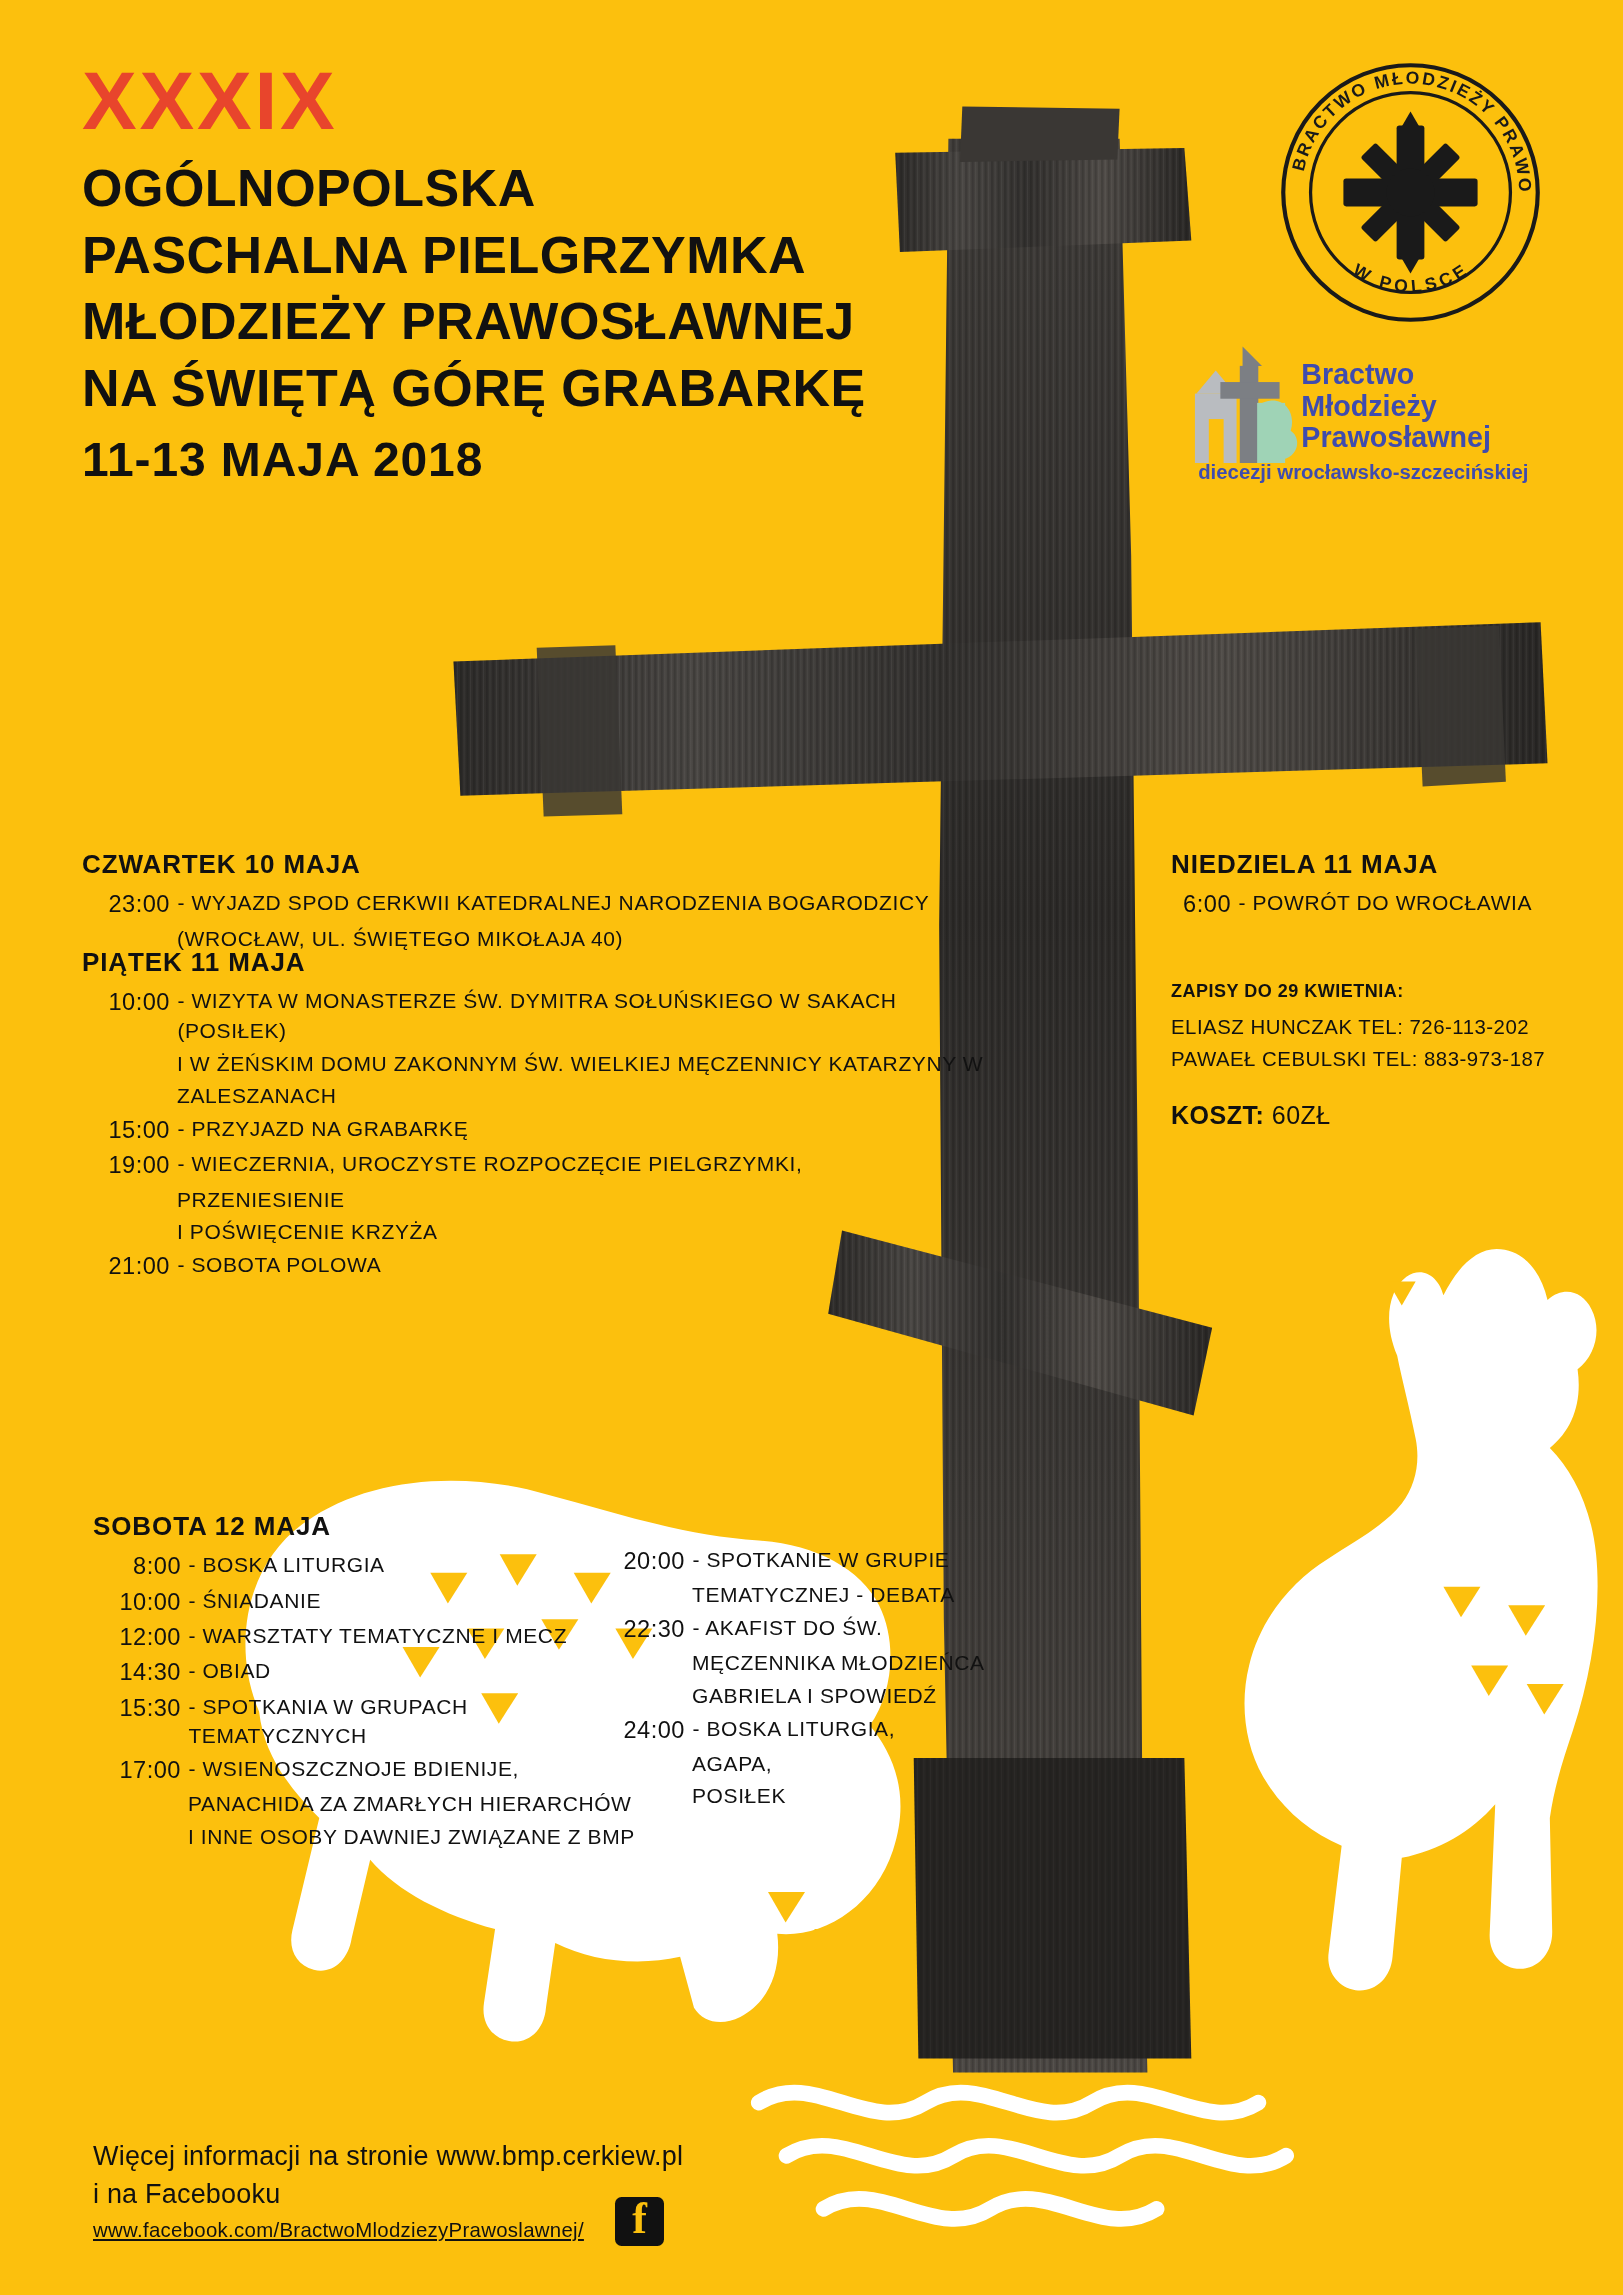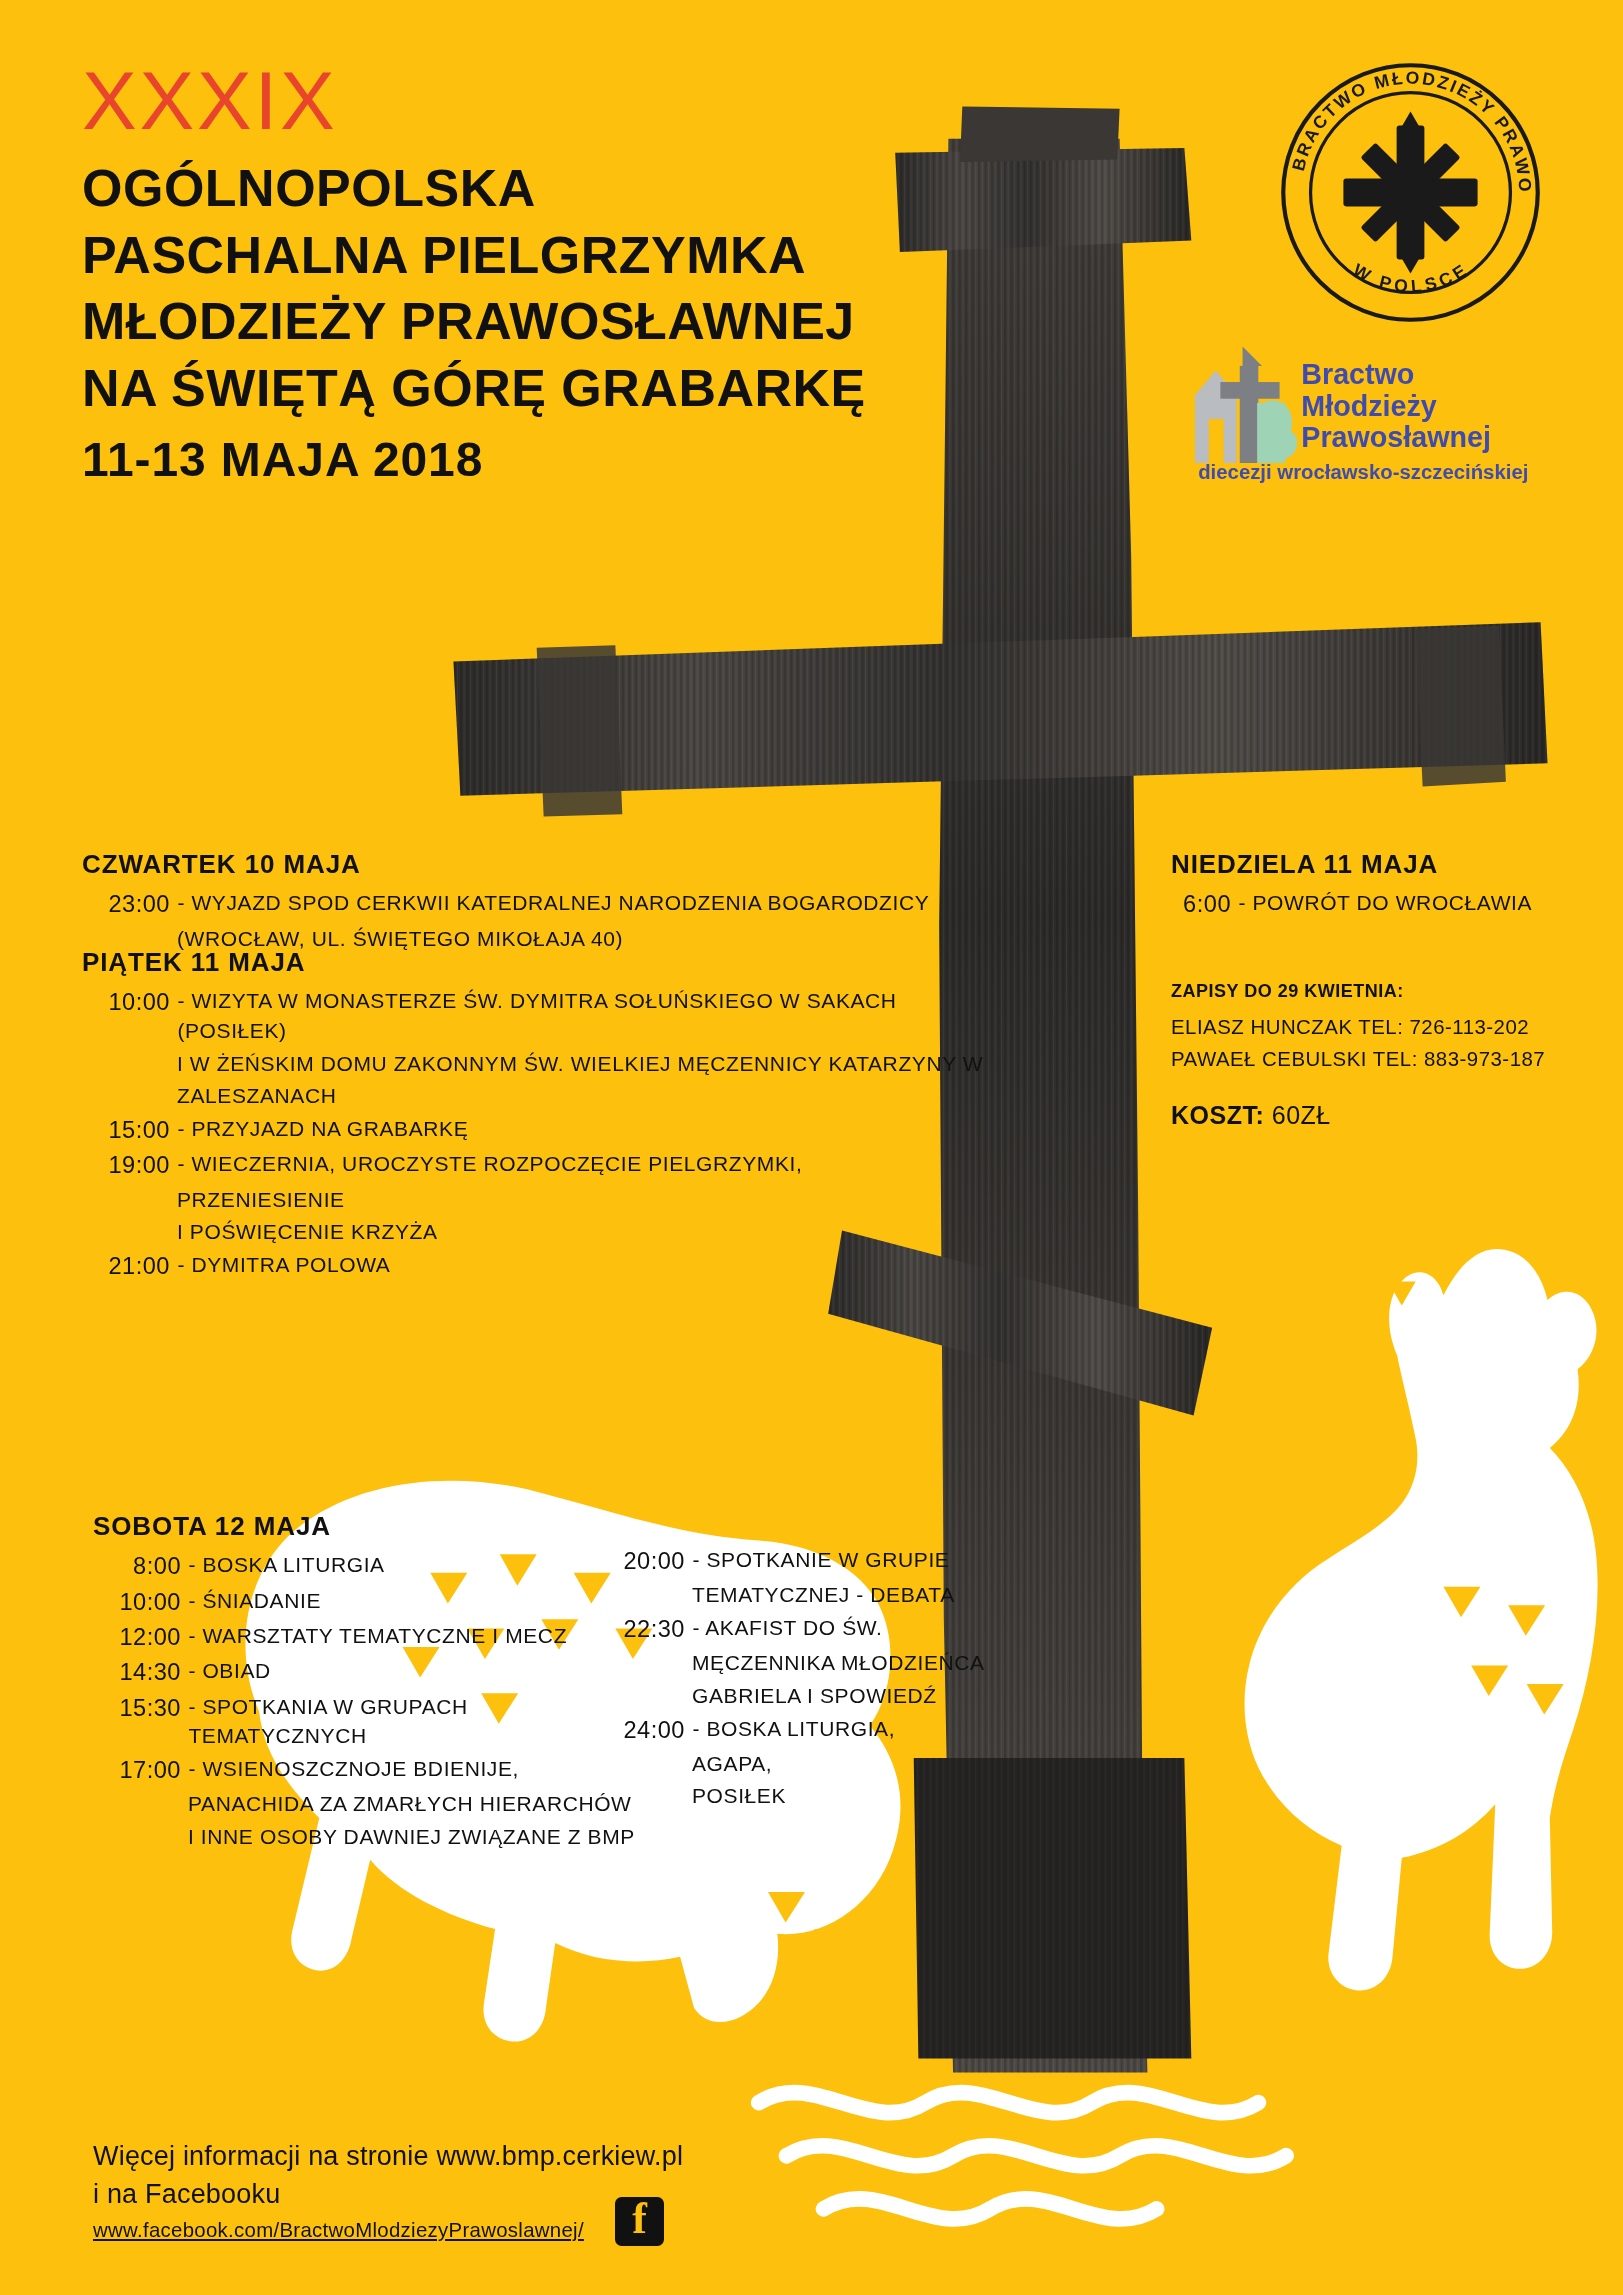--- a/index.html
+++ b/index.html
@@ -29,21 +29,21 @@
   
   .header {
     position: absolute;
     left: 82px;
     top: 60px;
     width: 787px;
     z-index: 5;
   }
   .roman {
     font-size: 82px;
-    font-weight: normal;
+    font-weight: bold;
     color: #e8452c;
     letter-spacing: 2.8px;
     line-height: 1.0;
     margin: 0 0 13px 0;
     font-family: "Liberation Sans", sans-serif;
   }
   .title-line {
     font-size: 52px;
     font-weight: bold;
     color: #111;
@@ -427,21 +427,21 @@
         <div class="time">19:00</div>
         <div class="desc">- WIECZERNIA, UROCZYSTE ROZPOCZĘCIE PIELGRZYMKI,</div>
       </div>
       <div class="cont">PRZENIESIENIE</div>
       <div class="cont">I POŚWIĘCENIE KRZYŻA</div>
     </div>
 
     <div>
       <div class="row">
         <div class="time">21:00</div>
-        <div class="desc">- DYMITRA POLOWA</div>
+        <div class="desc">- SOBOTA POLOWA</div>
       </div>
     </div>
   </div>
 
   <div id="block-sun">
     <div class="sched-head">NIEDZIELA 11 MAJA</div>
     <div class="row">
       <div class="time">6:00</div>
       <div class="desc">- POWRÓT DO WROCŁAWIA</div>
     </div>

